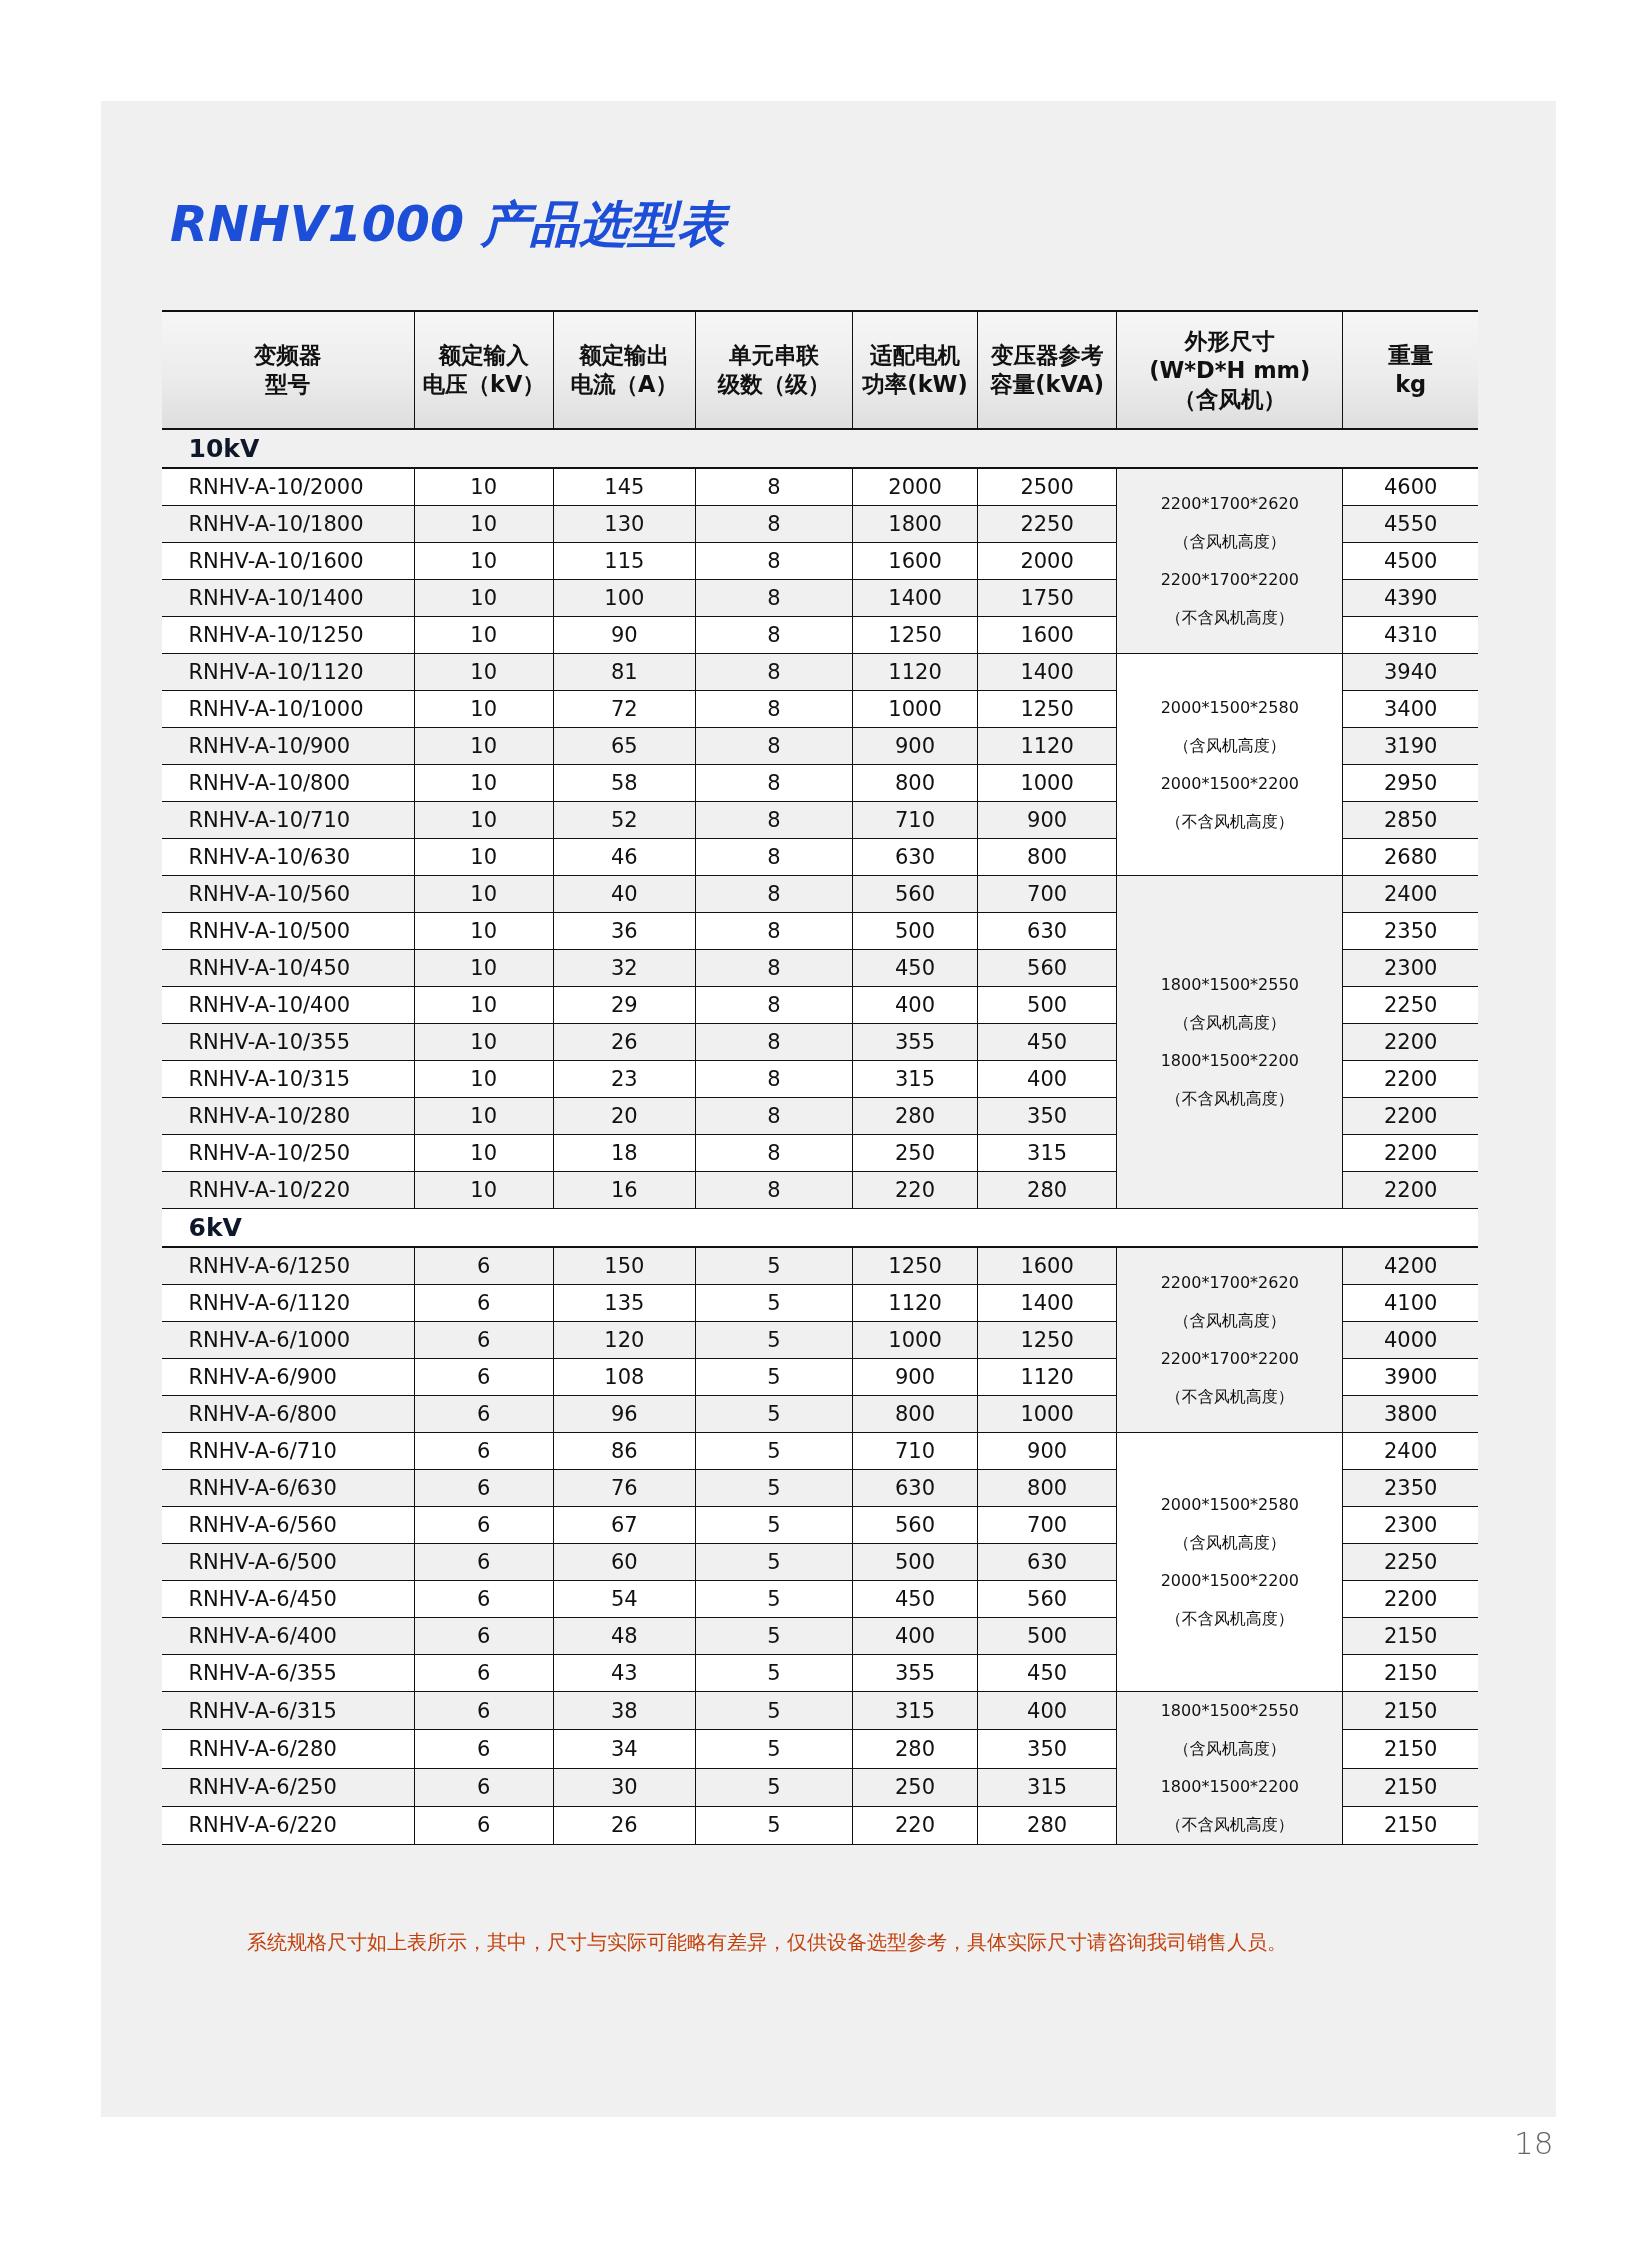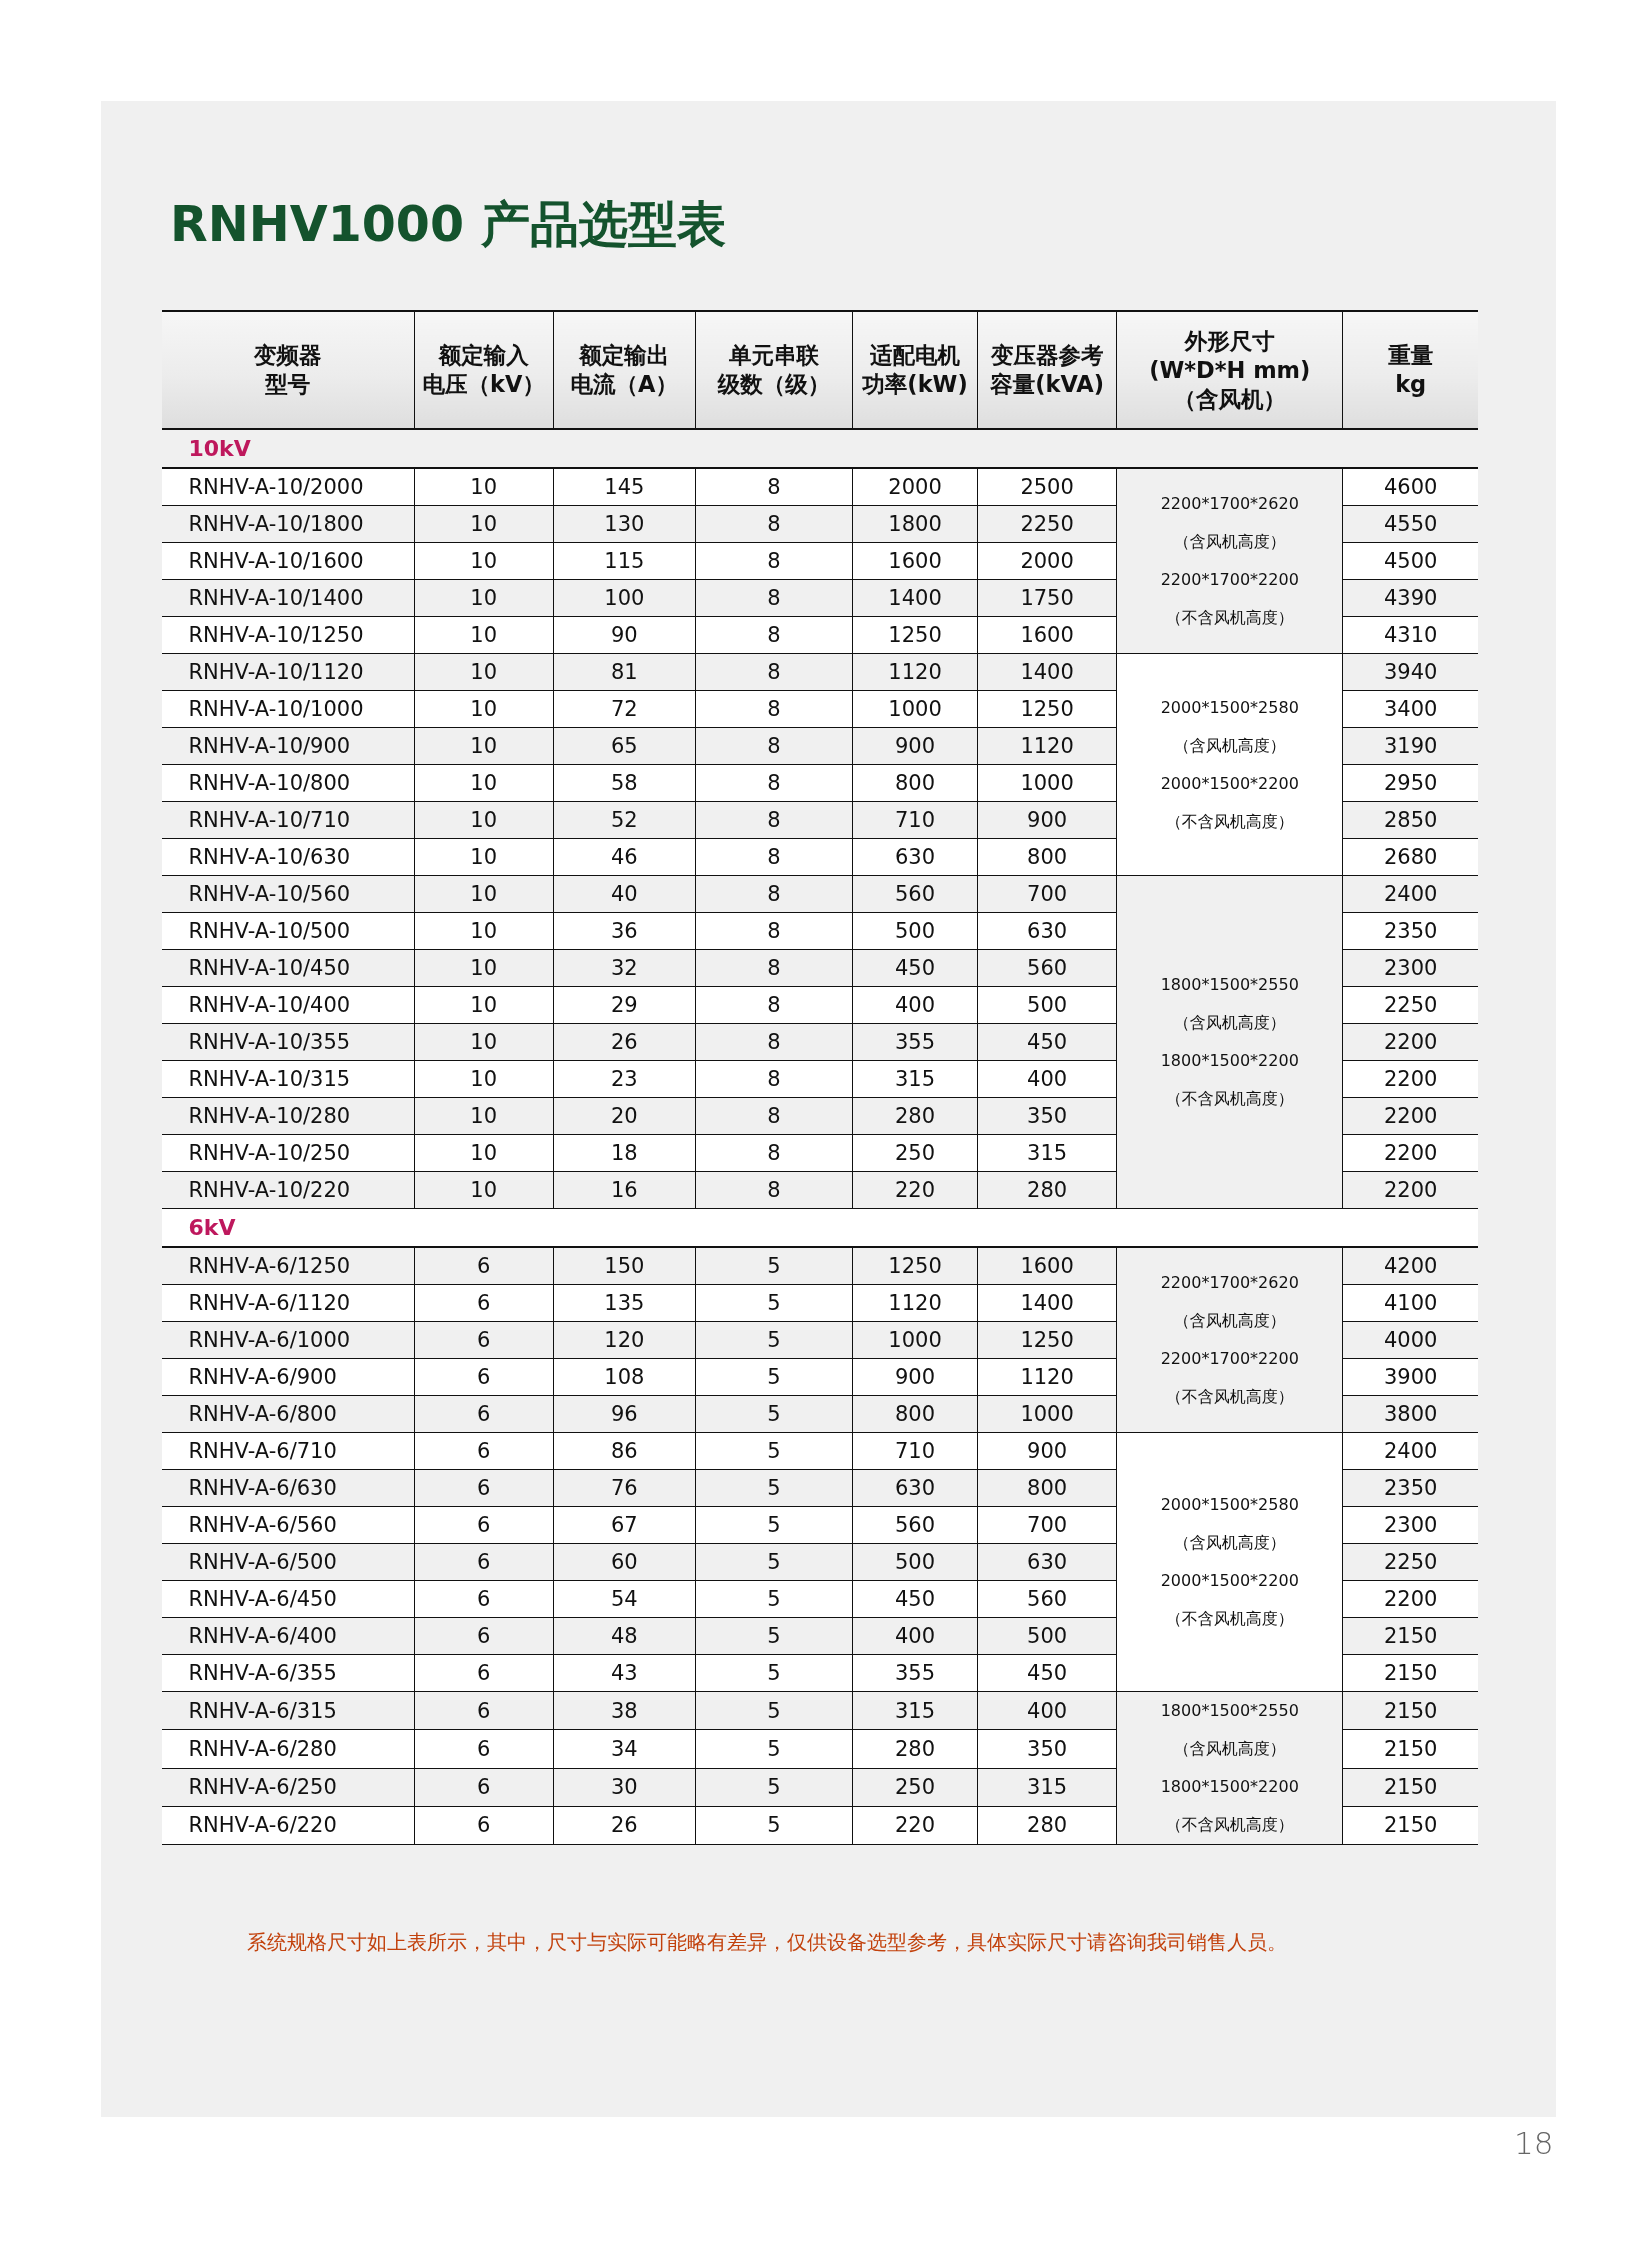--- a/index.html
+++ b/index.html
@@ -7,22 +7,23 @@
     width: 1645px; height: 2247px; background: #ffffff; position: relative;
     font-family: "DejaVu Sans", "Liberation Sans", sans-serif; color: #111;
     overflow: hidden;
   }
   .panel {
     position: absolute; left: 101px; top: 101px; width: 1455px; height: 2016px;
     background: #f0f0f0;
   }
   .title {
     position: absolute; left: 170px; top: 192px; font-size: 49px; font-weight: bold;
-    color: #14532d; letter-spacing: 0px; white-space: nowrap;
+    color: #1d4ed8; letter-spacing: 0px; white-space: nowrap;
     font-family: "DejaVu Sans", sans-serif;
+    font-style: italic;
   }
   table.spec {
     position: absolute; left: 162px; top: 310px; width: 1316px;
     border-collapse: collapse; table-layout: fixed;
   }
   table.spec col.c0 { width: 252px; }
   table.spec col.c1 { width: 139px; }
   table.spec col.c2 { width: 142px; }
   table.spec col.c3 { width: 157px; }
   table.spec col.c4 { width: 125px; }
@@ -32,21 +33,21 @@
   thead th {
     height: 116px; font-size: 22.5px; font-weight: bold; line-height: 29px;
     text-align: center; vertical-align: middle;
     background: linear-gradient(#f6f6f6 0%, #ececec 55%, #dedede 100%);
     border-left: 1.5px solid #111; border-top: 2px solid #111; border-bottom: 2px solid #111;
     padding: 0 2px; white-space: pre-line;
   }
   thead th:first-child { border-left: none; }
   thead th:last-child { border-right: none; }
   tr.band td {
-    height: 37px; text-align: center; font-size: 22px; color: #be185d; font-weight: bold;
+    height: 37px; text-align: center; font-size: 25px; color: #0f172a; font-weight: bold;
     border-bottom: 2px solid #111; padding: 0;
   }
   tr.band.b10 td { background: #f0f0f0; }
   tr.band.b6 td { background: #ffffff; }
   tbody td {
     height: 36px; padding: 0; font-size: 21px; text-align: center;
     border-left: 1.5px solid #111; border-bottom: 1.5px solid #111; vertical-align: middle;
     white-space: nowrap;
   }
   tbody td:first-child { border-left: none; text-align: left; padding-left: 26.5px; }

